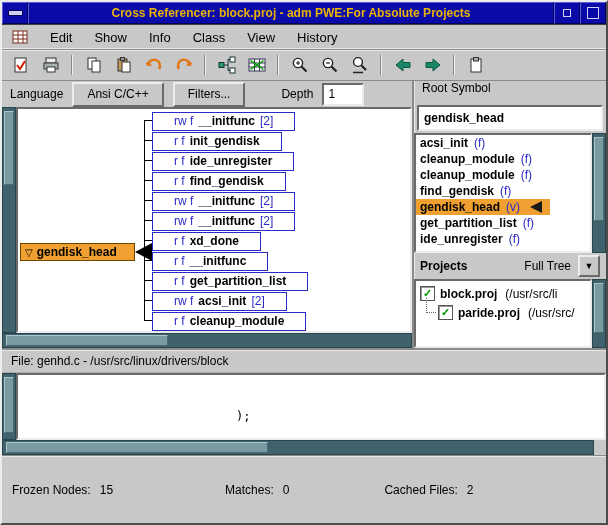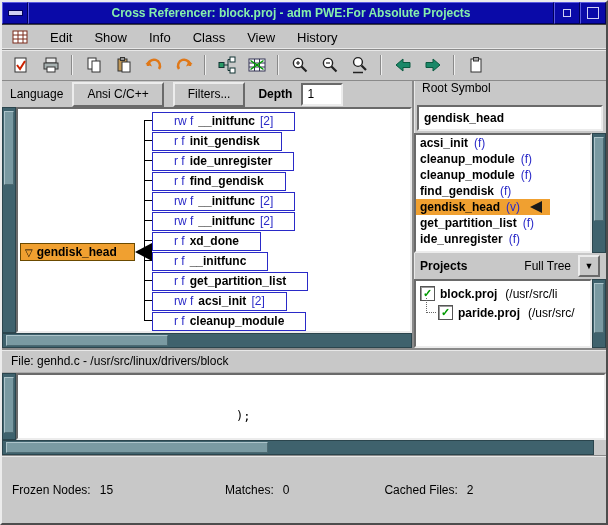--- a/index.html
+++ b/index.html
@@ -2,21 +2,21 @@
 <html><head>
 <meta charset="utf-8">
 <style>
   html,body{margin:0;padding:0;}
   body{width:608px;height:525px;overflow:hidden;background:#9a9a9a;
        font-family:"Liberation Sans",sans-serif;-webkit-font-smoothing:none;}
   .window{width:608px;height:525px;display:flex;flex-direction:column;background:#c8c8c8;
           border:2px solid;border-color:#ececec #4d4d4d #4d4d4d #ececec;box-sizing:border-box;}
 
   
-  .titlebar{flex:0 0 22px;background:#0a0aa8;color:#86efac;display:flex;align-items:stretch;border-bottom:1px solid #404040;}
+  .titlebar{flex:0 0 22px;background:#0a0aa8;color:#eab308;display:flex;align-items:stretch;border-bottom:1px solid #404040;}
   .tb-btn{width:24px;display:flex;align-items:center;justify-content:center;background:#0a0aa8;
           border:1px solid;border-color:#5a5ae0 #000058 #000058 #5a5ae0;}
   .tb-title{flex:1;display:flex;align-items:center;justify-content:center;font-size:12px;font-weight:bold;
             border:1px solid;border-color:#5a5ae0 #000058 #000058 #5a5ae0;white-space:nowrap;overflow:hidden;}
   .menu-dash{width:13px;height:4px;background:#cfcff2;border:1px solid #000058;}
   .min-glyph{width:6px;height:6px;border:1px solid #cfcff2;}
   .max-glyph{width:10px;height:10px;border:1px solid #cfcff2;}
 
   
   .menubar{flex:0 0 24px;display:flex;align-items:center;gap:22px;padding:0 10px;font-size:13px;
@@ -249,21 +249,21 @@
     <div class="left-col">
 
       <div class="controls">
         <span>Language</span>
         <div class="opt-btn">
             <span>Ansi C/C++</span>
           </div>
         <div class="opt-btn">
             <span>Filters...</span>
           </div>
-        <span style="margin-left:4px;font-weight:bold;">Depth</span>
+        <span style="margin-left:27px;">Depth</span>
         <div class="depth-field">
             <span>1</span>
           </div>
       </div>
 
       <div class="graph-row">
         <div class="vscroll">
             <div class="sb-thumb" style="top:3px;height:72px;"></div>
           </div>
         <div class="graph-view">

